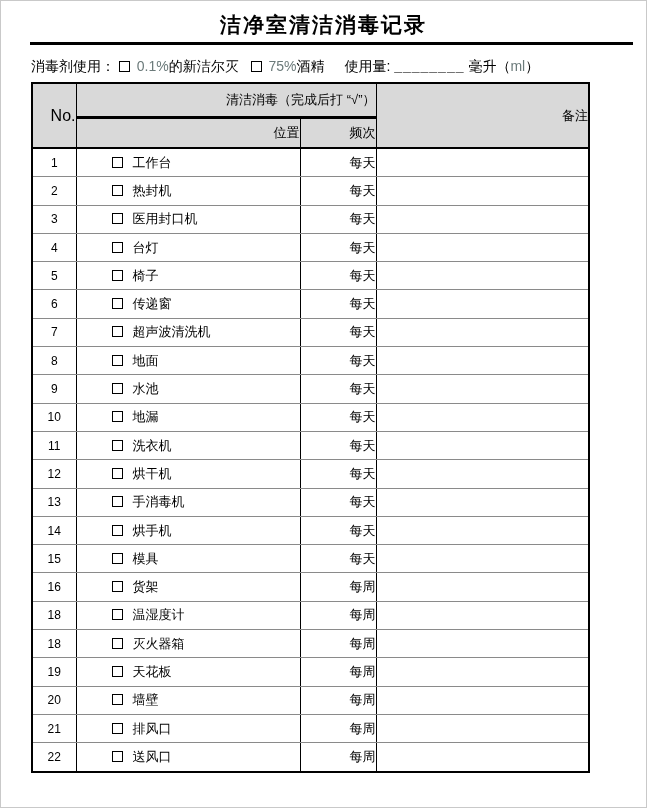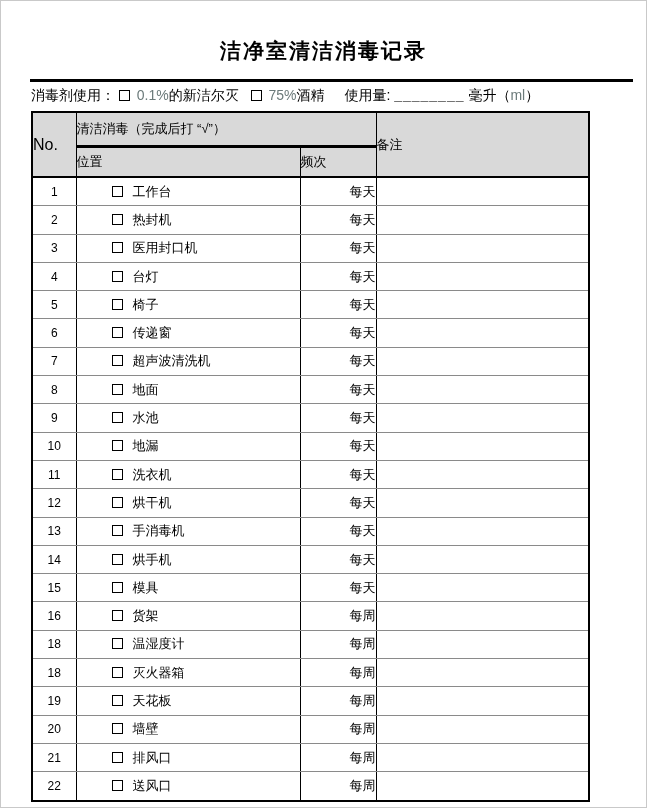--- a/index.html
+++ b/index.html
@@ -10,38 +10,38 @@
     position: relative;
     overflow: hidden;
   }
   .page {
     width: 647px; height: 808px;
     border: 1px solid var(--page-frame, #c9c9c9);
     box-sizing: border-box;
     background: #fff;
   }
   .title {
-    margin: 15px;
-    padding-top: 22px;
+    margin: 0;
+    padding-top: 11px;
     text-align: center;
     font-family: "Liberation Serif", "DejaVu Serif", serif;
     font-weight: bold;
     font-size: 21px;
     letter-spacing: 2px;
     line-height: 26px;
   }
   .title-rule {
     margin: 4px 13px 0 29px;
     border-top: 3.5px solid #000;
     height: 0;
   }
   .info { margin-left: 30px; font-size: 14px; }
   .info-line { height: 20px; line-height: 20px; white-space: nowrap; }
   .line-location { margin-top: 7px; }
-  .line-disinfectant { margin-top: 3px; }
+  .line-disinfectant { margin-top: 11px; }
   .line-manager { margin-top: 3px; }
   .cb {
     display: inline-block;
     width: 9px; height: 9px;
     border: 1.3px solid #000;
     background: #fff;
     vertical-align: -1px;
     margin: 0 3px;
   }
   .ul-opt {
@@ -67,21 +67,21 @@
     font-size: 13px;
   }
   col.w-no { width: 44px; }
   col.w-pos { width: 224px; }
   col.w-freq { width: 76px; }
   col.w-remark { width: 213px; }
   th, td { border: 1px solid #000; padding: 0; }
   thead th {
     background: var(--header-bg, #d9d9d9);
     font-weight: normal;
-    text-align: left;
+    text-align: right;
   }
   tr.h1 th { height: 32px; }
   tr.h2 th { height: 28px; }
   tr.h1 .col-clean { border-bottom: 3px solid #000; }
   tr.h2 th { border-top: 3px solid #3b82f6; }
   thead th.col-no { font-size: 16px; }
   tbody td {
     height: 27.3px;
     border-top: 1px solid var(--row-divider, #8a8a8a);
     border-bottom: 1px solid var(--row-divider, #8a8a8a);

